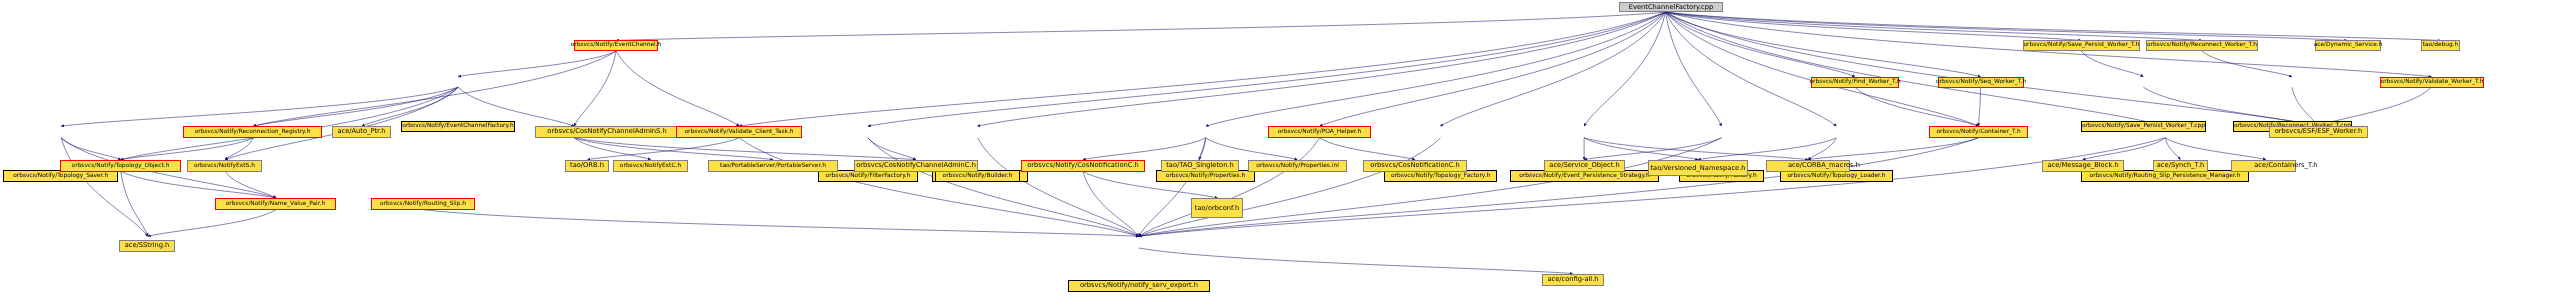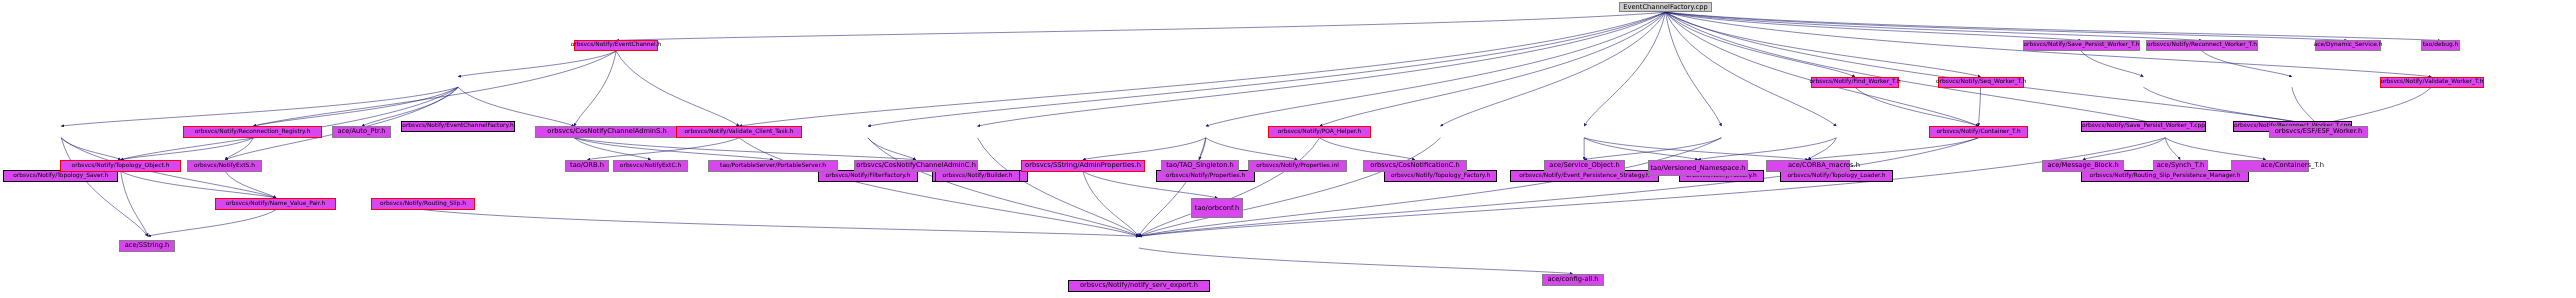--- a/index.html
+++ b/index.html
@@ -12,21 +12,21 @@
     overflow:hidden;
   }
   #edges{position:absolute;left:0;top:0;width:2576px;height:298px;}
   .node{
     position:absolute;
     box-sizing:border-box;
     display:flex;
     align-items:center;
     justify-content:center;
     white-space:nowrap;
-    background:#d946ef;
+    background:#fde047;
     border:0.5px solid #808080;
     color:#000000;
     line-height:1;
     padding:0 3.2px;
     height:11.7px;
     border-radius:0;
     z-index:5;
   }
   .node.root{background:#cccccc;border:0.5px solid #808080;font-weight:normal;}
   .node.hdr{border:0.5px solid #000000;margin-top:44px;}
@@ -119,21 +119,21 @@
         <path d="M 226 322 C 235.18 389.1, 267.82 417.15999999999997, 277 444" marker-end="url(#arrow)" stroke="#191970" stroke-width="1" fill="none"></path>
         <path d="M 422 322 C 439.28 349.5, 500.72 361, 518 372" marker-end="url(#arrow)" stroke="#191970" stroke-width="1" fill="none"></path>
         <path d="M 2034 322 C 2079.54 349.5, 2241.46 361, 2287 372" marker-end="url(#arrow)" stroke="#191970" stroke-width="1" fill="none"></path>
         <path d="M 2034 322 C 2052.9 389.1, 2120.1 417.15999999999997, 2139 444" marker-end="url(#arrow)" stroke="#191970" stroke-width="1" fill="none"></path>
         <path d="M 518 394 C 474.62 421.5, 320.38 433, 277 444" marker-end="url(#arrow)" stroke="#191970" stroke-width="1" fill="none"></path>
         <path d="M 794 394 C 1036.1 421.5, 1896.8999999999999 433, 2139 444" marker-end="url(#arrow)" stroke="#191970" stroke-width="1" fill="none"></path>
         <path d="M 2139 466 C 2285.7 492.4, 2807.3 503.44, 2954 514" marker-end="url(#arrow)" stroke="#191970" stroke-width="1" fill="none"></path>
       </g>
   </svg>
   <div id="node-layer">
-      <div class="node root" style="left: 1619px; top: 1.6px; width: 93px; height: 10.6px; font-size: 6.7px;">
+      <div class="node root" style="left: 1619px; top: 1.6px; width: 104px; height: 10.6px; font-size: 6.7px;">
         <span class="nlbl">EventChannelFactory.cpp</span>
       </div>
       <div class="node red" style="left: 574px; top: 40px; width: 84px; height: 10.6px; font-size: 5.9px;">
         <span class="nlbl">orbsvcs/Notify/EventChannel.h</span>
       </div>
       <div class="node ext" style="left: 2023px; top: 40px; width: 117px; height: 10.6px; font-size: 5.9px;">
         <span class="nlbl">orbsvcs/Notify/Save_Persist_Worker_T.h</span>
       </div>
       <div class="node ext" style="left: 2146px; top: 40px; width: 112px; height: 10.6px; font-size: 5.9px;">
         <span class="nlbl">orbsvcs/Notify/Reconnect_Worker_T.h</span>
@@ -225,21 +225,21 @@
       <div class="node ext" style="left: 613px; top: 160px; width: 75px; height: 11.7px; font-size: 5.9px;">
         <span class="nlbl">orbsvcs/NotifyExtC.h</span>
       </div>
       <div class="node ext" style="left: 708px; top: 160px; width: 130px; height: 11.7px; font-size: 5.9px;">
         <span class="nlbl">tao/PortableServer/PortableServer.h</span>
       </div>
       <div class="node ext" style="left: 854px; top: 160px; width: 124px; height: 11.7px; font-size: 6.7px;">
         <span class="nlbl">orbsvcs/CosNotifyChannelAdminC.h</span>
       </div>
       <div class="node red" style="left: 1021px; top: 160px; width: 124px; height: 11.7px; font-size: 6.7px;">
-        <span class="nlbl">orbsvcs/SString/AdminProperties.h</span>
+        <span class="nlbl">orbsvcs/Notify/CosNotificationC.h</span>
       </div>
       <div class="node ext" style="left: 1161px; top: 160px; width: 78px; height: 11.7px; font-size: 6.7px;">
         <span class="nlbl">tao/TAO_Singleton.h</span>
       </div>
       <div class="node ext" style="left: 1248px; top: 160px; width: 99px; height: 11.7px; font-size: 5.9px;">
         <span class="nlbl">orbsvcs/Notify/Properties.inl</span>
       </div>
       <div class="node ext" style="left: 1363px; top: 160px; width: 104px; height: 11.7px; font-size: 6.7px;">
         <span class="nlbl">orbsvcs/CosNotificationC.h</span>
       </div>
@@ -251,21 +251,21 @@
       </div>
       <div class="node ext" style="left: 1766px; top: 160px; width: 84px; height: 11.7px; font-size: 6.7px; padding-left: 35px;">
         <span class="nlbl">ace/CORBA_macros.h</span>
       </div>
       <div class="node ext" style="left: 2042px; top: 160px; width: 82px; height: 11.7px; font-size: 6.7px;">
         <span class="nlbl">ace/Message_Block.h</span>
       </div>
       <div class="node ext" style="left: 2153px; top: 160px; width: 55px; height: 11.7px; font-size: 6.7px;">
         <span class="nlbl">ace/Synch_T.h</span>
       </div>
-      <div class="node ext" style="left: 2231px; top: 160px; width: 78px; height: 11.7px; font-size: 6.7px; padding-left: 48px;">
+      <div class="node ext" style="left: 2231px; top: 160px; width: 65px; height: 11.7px; font-size: 6.7px; padding-left: 48px;">
         <span class="nlbl">ace/Containers_T.h</span>
       </div>
       <div class="node red" style="left: 215px; top: 198px; width: 121px; height: 11.7px; font-size: 5.9px;">
         <span class="nlbl">orbsvcs/Notify/Name_Value_Pair.h</span>
       </div>
       <div class="node red" style="left: 371px; top: 198px; width: 104px; height: 11.7px; font-size: 5.9px;">
         <span class="nlbl">orbsvcs/Notify/Routing_Slip.h</span>
       </div>
       <div class="node ext" style="left: 1191px; top: 198px; width: 52px; height: 20px; font-size: 6.7px;">
         <span class="nlbl">tao/orbconf.h</span>

